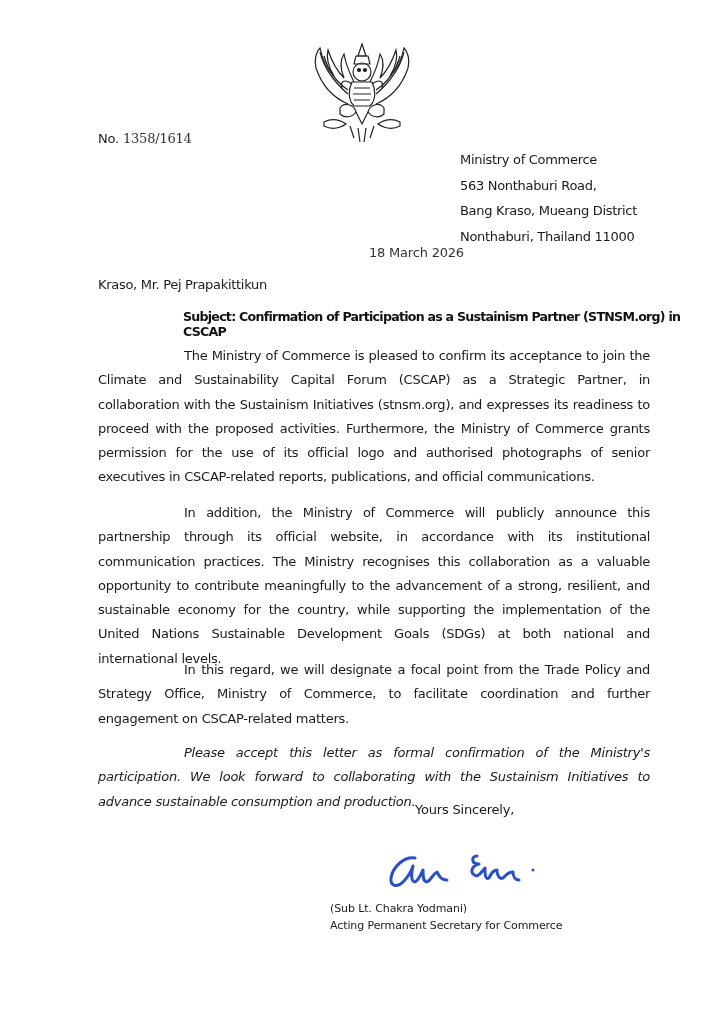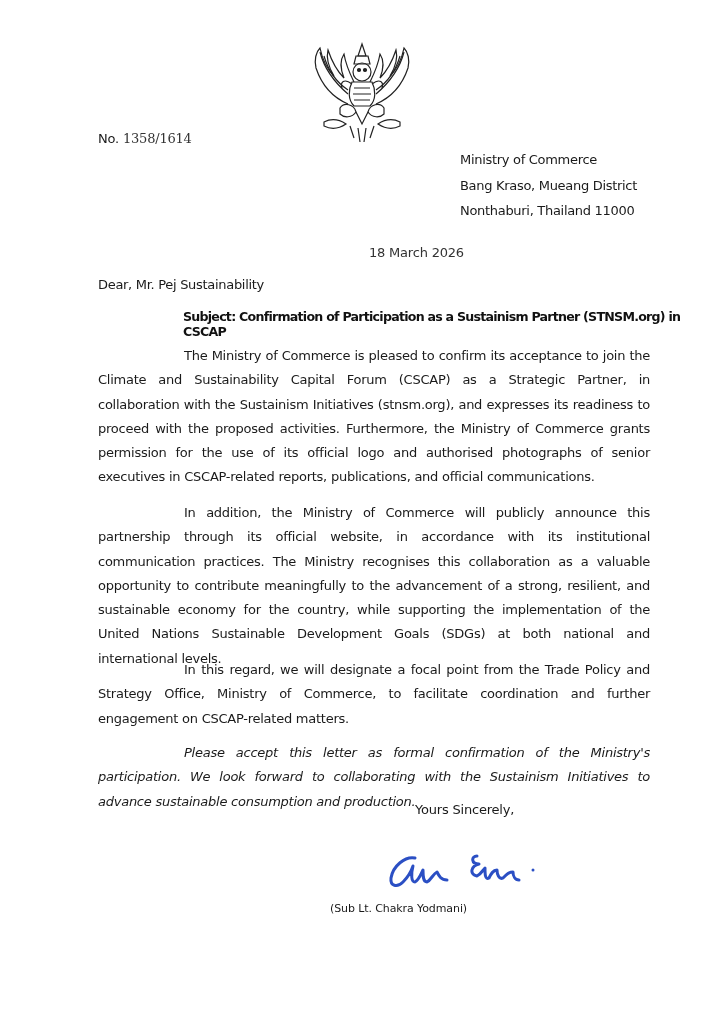--- a/index.html
+++ b/index.html
@@ -65,27 +65,28 @@
   </svg>
 </div>
 
 <div class="abs docno">
   <span>No.</span>
   <span class="num">1358/1614</span>
 </div>
 
 <div class="abs addr">
   <div>Ministry of Commerce</div>
+  <div>563 Nonthaburi Road,</div>
   <div>Bang Kraso, Mueang District</div>
   <div>Nonthaburi, Thailand 11000</div>
 </div>
 
 <div class="abs date">18 March 2026</div>
 
-<div class="abs salutation">Dear, Mr. Pej Sustainability</div>
+<div class="abs salutation">Kraso, Mr. Pej Prapakittikun</div>
 
 <div class="abs subject">Subject: Confirmation of Participation as a Sustainism Partner (STNSM.org) in CSCAP</div>
 
 <p class="abs para p1">The Ministry of Commerce is pleased to confirm its acceptance to join the Climate and Sustainability Capital Forum (CSCAP) as a Strategic Partner, in collaboration with the Sustainism Initiatives (stnsm.org), and expresses its readiness to proceed with the proposed activities. Furthermore, the Ministry of Commerce grants permission for the use of its official logo and authorised photographs of senior executives in CSCAP-related reports, publications, and official communications.</p>
 <p class="abs para p2">In addition, the Ministry of Commerce will publicly announce this partnership through its official website, in accordance with its institutional communication practices. The Ministry recognises this collaboration as a valuable opportunity to contribute meaningfully to the advancement of a strong, resilient, and sustainable economy for the country, while supporting the implementation of the United Nations Sustainable Development Goals (SDGs) at both national and international levels.</p>
 <p class="abs para p3">In this regard, we will designate a focal point from the Trade Policy and Strategy Office, Ministry of Commerce, to facilitate coordination and further engagement on CSCAP-related matters.</p>
 <p class="abs para p4">Please accept this letter as formal confirmation of the Ministry's participation. We look forward to collaborating with the Sustainism Initiatives to advance sustainable consumption and production.</p>
 
 <div class="abs closing">Yours Sincerely,</div>
 
@@ -94,13 +95,14 @@
     <g fill="none" stroke="#2b4fc4" stroke-width="3" stroke-linecap="round" stroke-linejoin="round">
       <path d="M30 8 C20 6 8 16 6 28 C5 36 12 38 18 32 C22 28 26 22 28 16 C26 24 26 32 30 32 C34 30 36 24 38 20 C38 26 38 32 42 32 C46 30 48 24 52 22 C54 26 56 30 62 30"></path>
       <path d="M92 6 C86 6 86 14 94 14 C86 16 84 24 92 26 C96 24 98 20 100 18 C100 24 100 30 104 28 C106 24 108 20 112 20 C112 24 114 30 118 28 C122 24 124 22 128 22 C128 26 130 30 134 30"></path>
       <circle cx="148" cy="20" r="1.5" fill="#2b4fc4" stroke="none"></circle>
     </g>
   </svg>
 </div>
 
 <div class="abs sigblock">
   <div>(Sub Lt. Chakra Yodmani)</div>
+  <div>Acting Permanent Secretary for Commerce</div>
 </div>
 
 </body></html>

